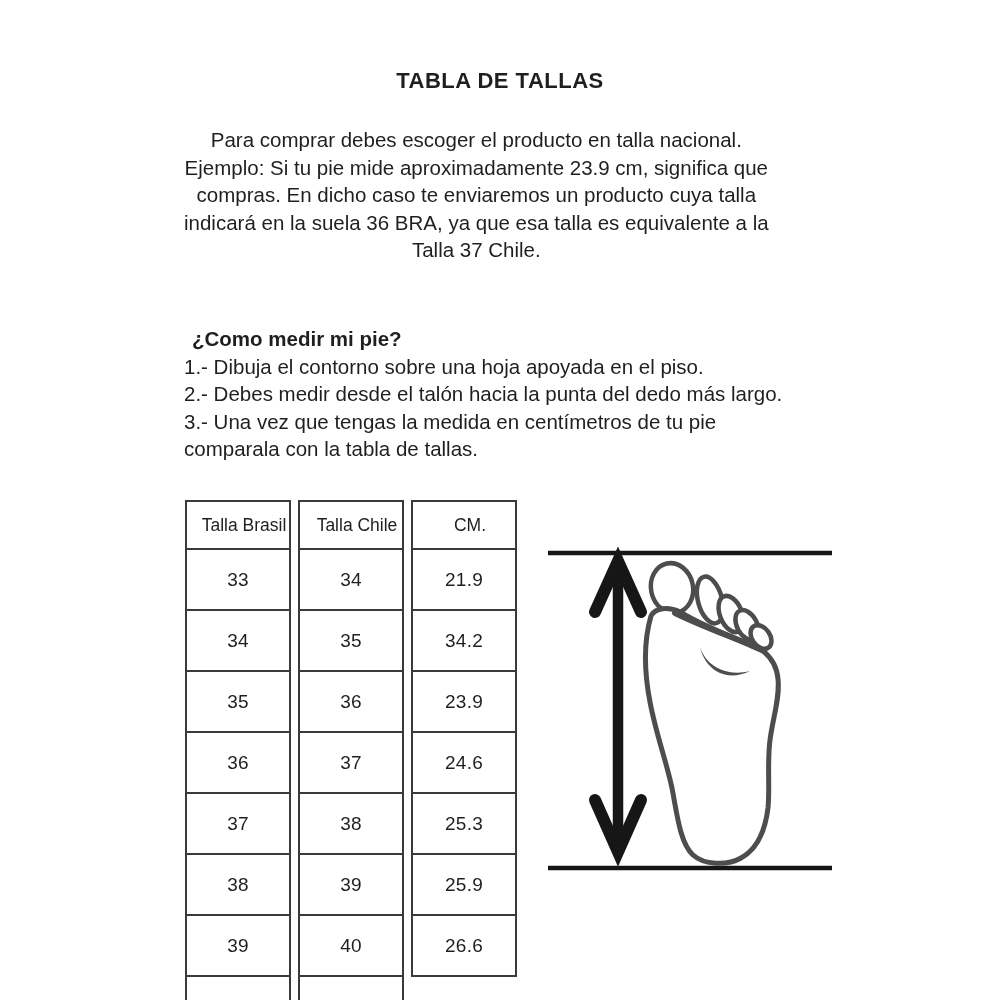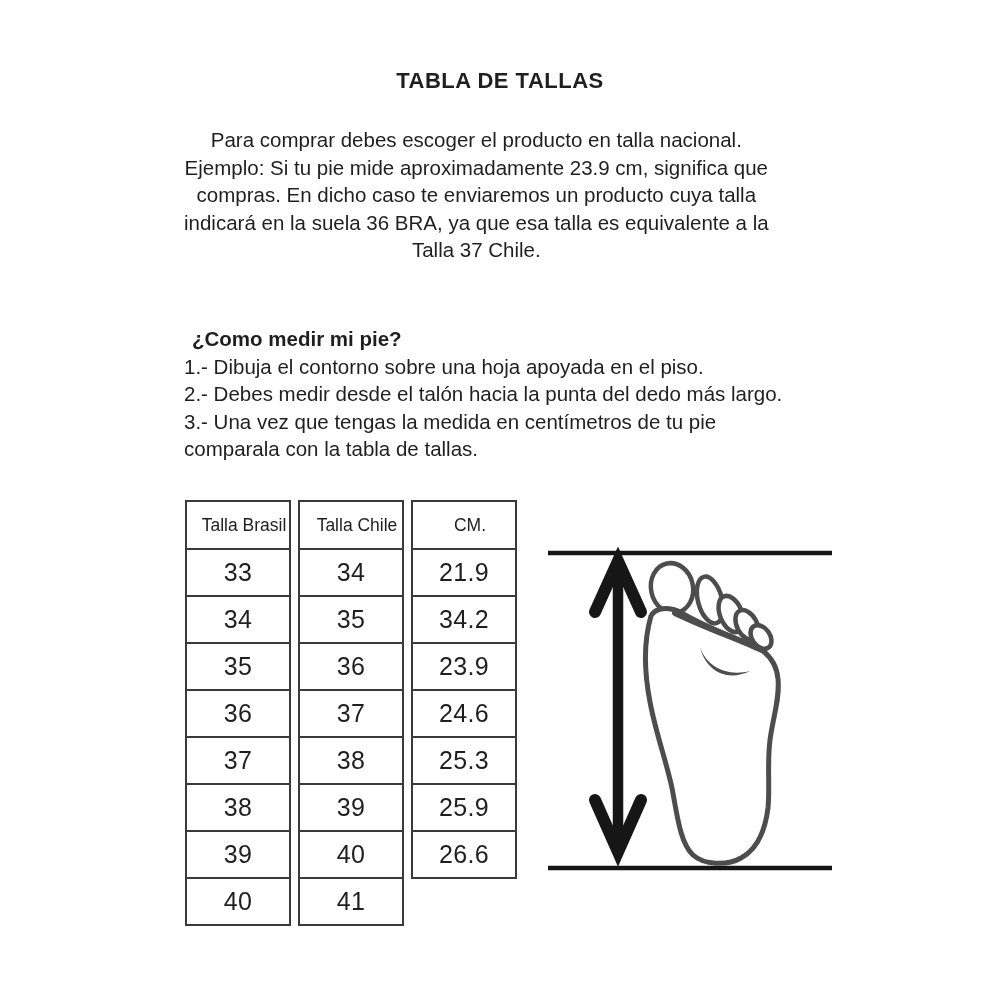--- a/index.html
+++ b/index.html
@@ -52,26 +52,26 @@
     width: 106px;
     box-sizing: border-box;
     border: 2px solid var(--table-border, #3a3a3a);
     background: #ffffff;
   }
   .col-brasil { left: 0; }
   .col-chile  { left: 113px; }
   .col-cm     { left: 226px; }
   .cell {
     box-sizing: border-box;
-    height: 47px;
+    height: 61px;
     border-top: 2px solid var(--table-border, #3a3a3a);
     display: flex;
     align-items: center;
     justify-content: center;
-    font-size: 25px;
+    font-size: 19px;
     letter-spacing: 0.3px;
   }
   .cell.head {
     height: 46px;
     border-top: none;
     font-size: 17.5px;
     font-weight: normal;
     letter-spacing: 0;
     padding-left: 12px;
   }

